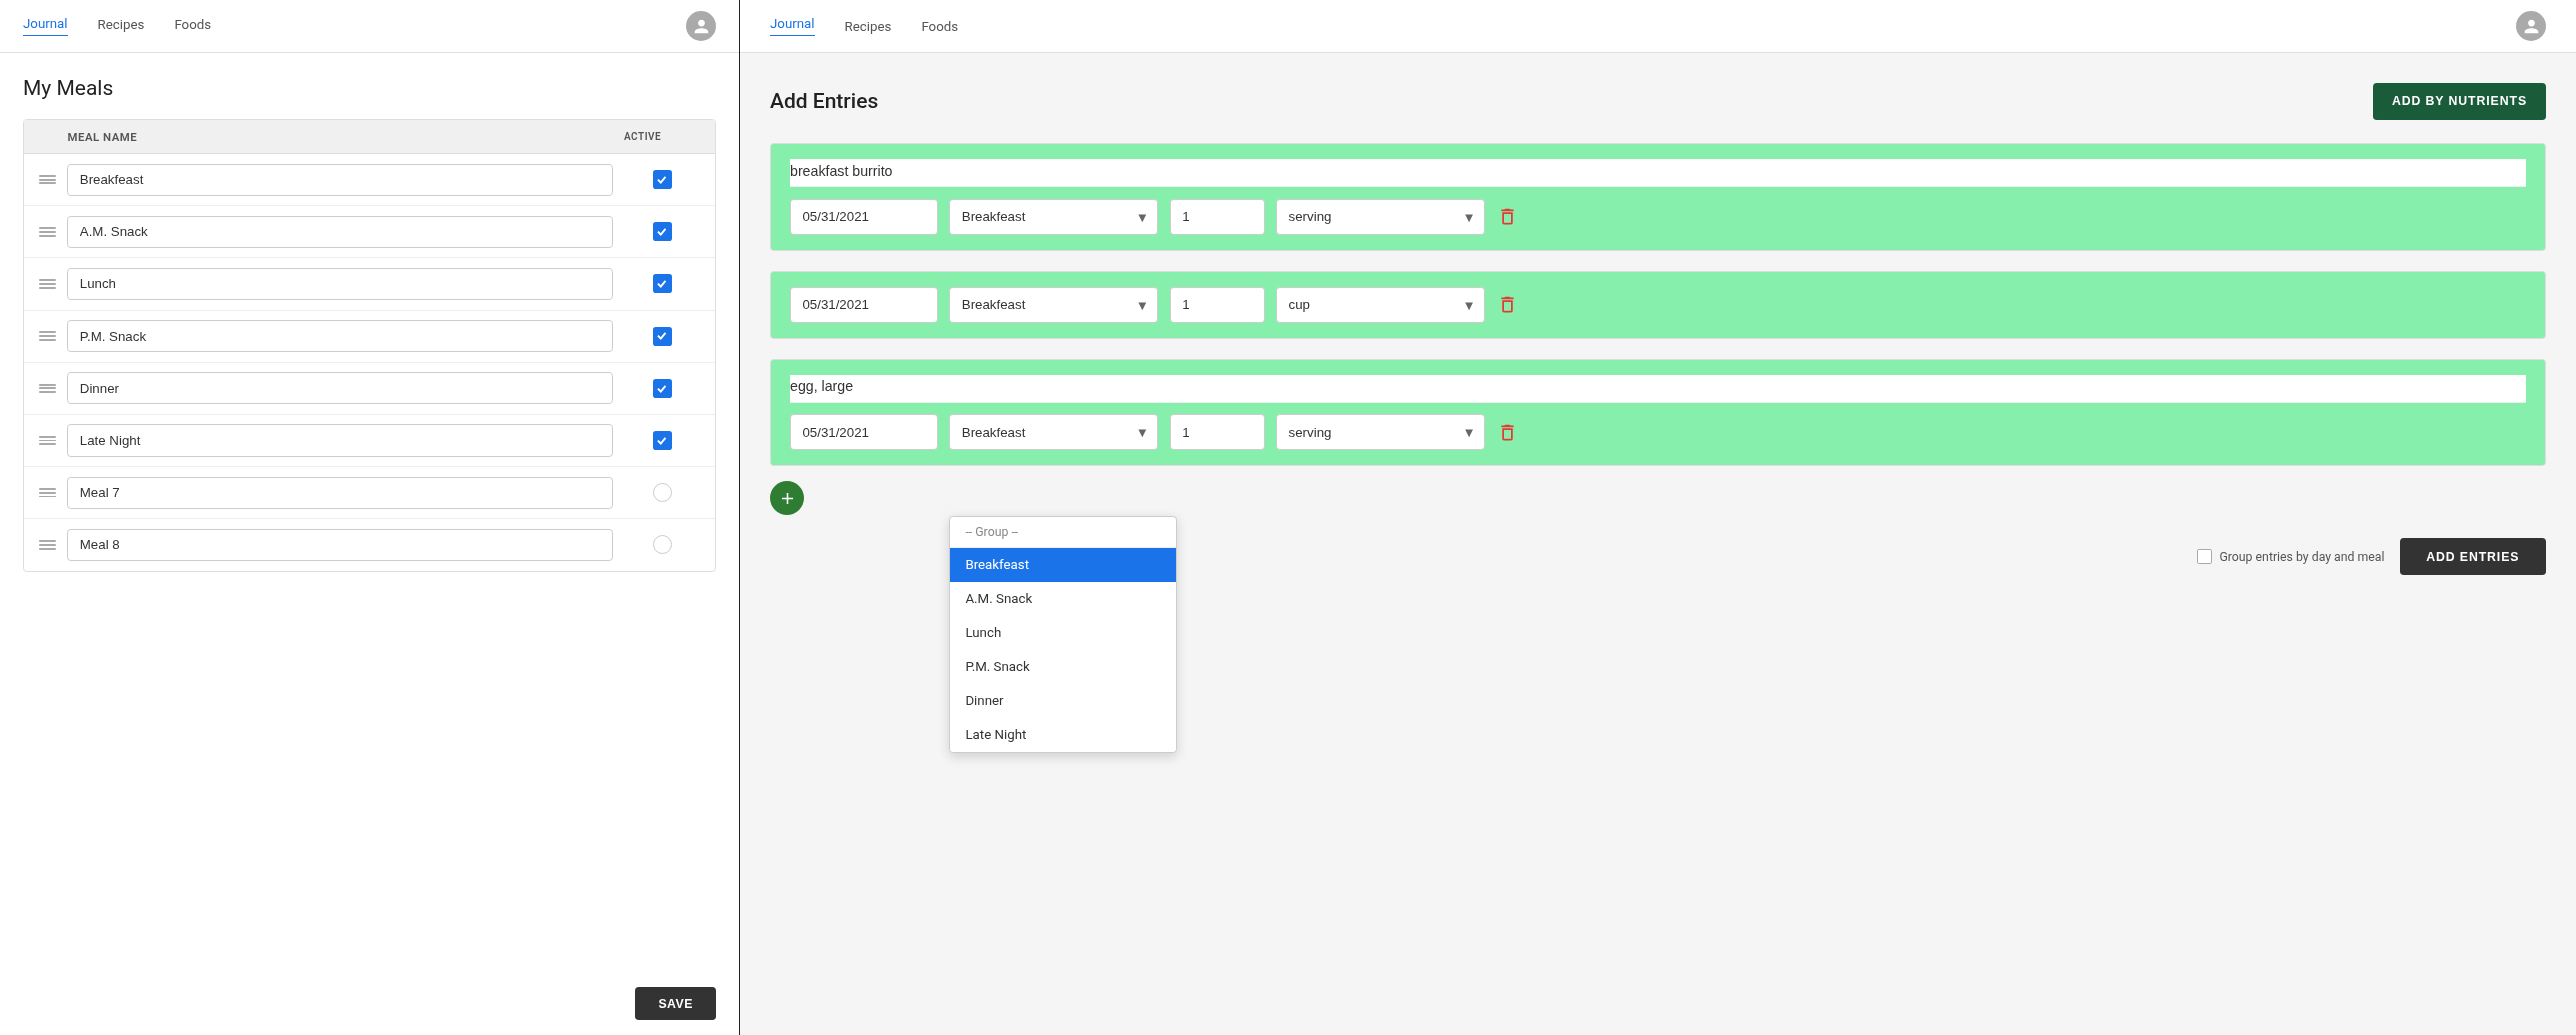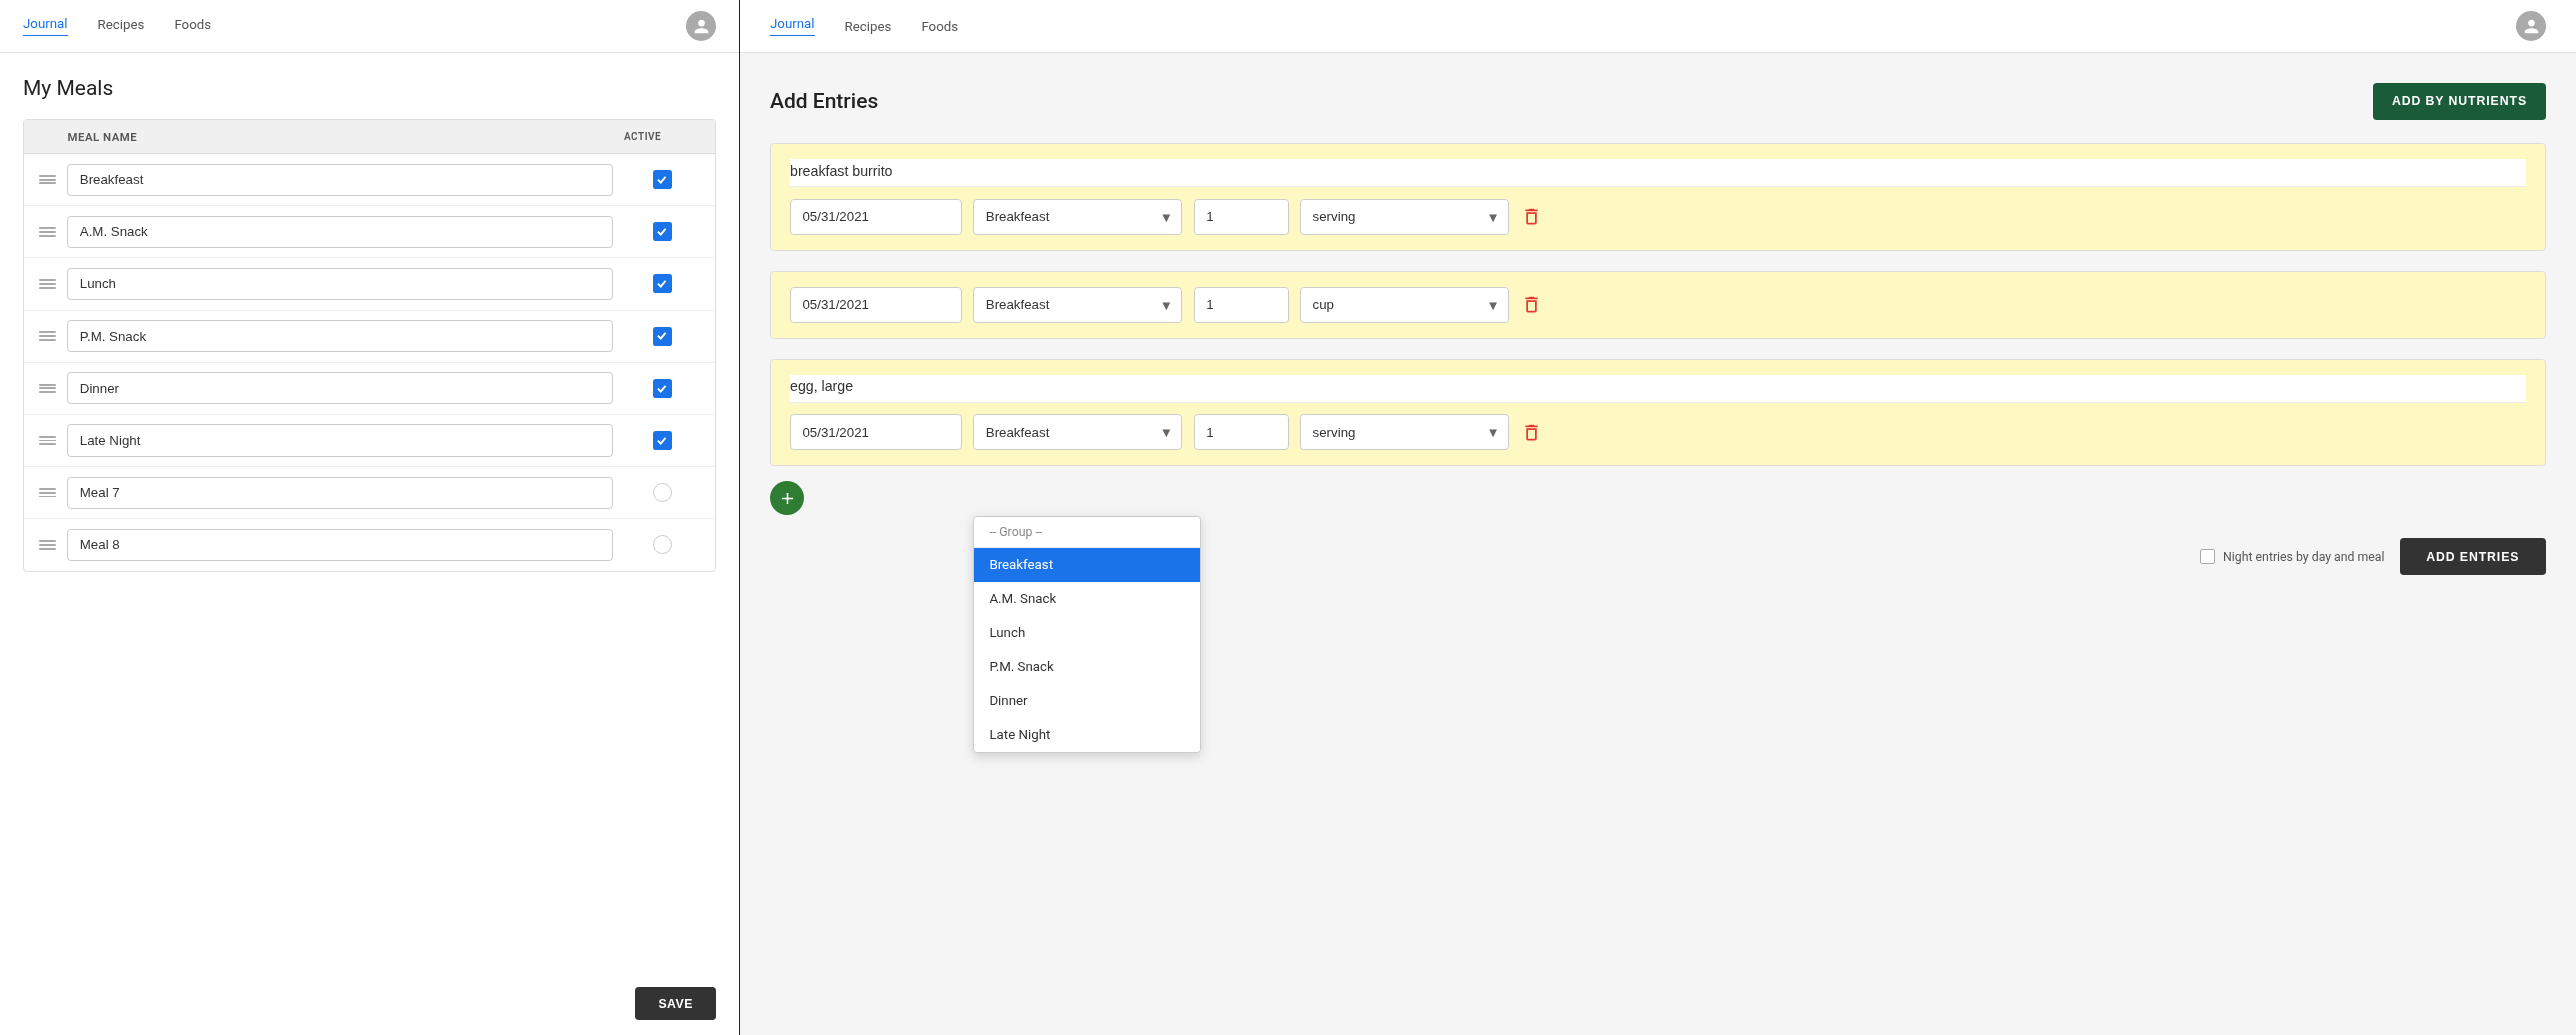--- a/index.html
+++ b/index.html
@@ -210,21 +210,21 @@
       padding: 11.4px 19px;
       font-size: 12.3px;
       font-weight: 700;
       cursor: pointer;
       letter-spacing: 0.9px;
       text-transform: uppercase;
     }
 
     
     .entry-card {
-      background: #fef9c3;
+      background: #86efac;
       border: 0.9px solid #ddd;
       border-radius: 3.8px;
       padding: 15px 19px;
       margin-bottom: 15px;
       position: relative;
       margin-top: 20px;
     }
     .food-name-input {
       width: 100%;
       border: none;
@@ -234,21 +234,21 @@
       color: #333;
       outline: none;
       margin-bottom: 11.4px;
     }
     .entry-row {
       display: flex;
       gap: 11.4px;
       align-items: center;
     }
     .date-input {
-      width: 172px;
+      width: 148px;
       border: 0.9px solid #ccc;
       border-radius: 3.8px;
       padding: 9.5px 11.4px;
       font-size: 13.3px;
       color: #333;
       outline: none;
     }
     .meal-select-wrap {
       position: relative;
       width: 209px;
@@ -678,19 +678,19 @@
 
     <button class="add-btn">
       <svg width="19" height="19" viewBox="0 0 24 24">
           <path d="M19 11h-6V5h-2v6H5v2h6v6h2v-6h6z"></path>
         </svg>
     </button>
 
     <div class="bottom-row">
       <label class="group-checkbox-label">
         <div class="group-checkbox"></div>
-        <span>Night entries by day and meal</span>
+        <span>Group entries by day and meal</span>
       </label>
       <button class="add-entries-btn">ADD ENTRIES</button>
     </div>
   </div>
 </div>
 
 
 </body></html>

